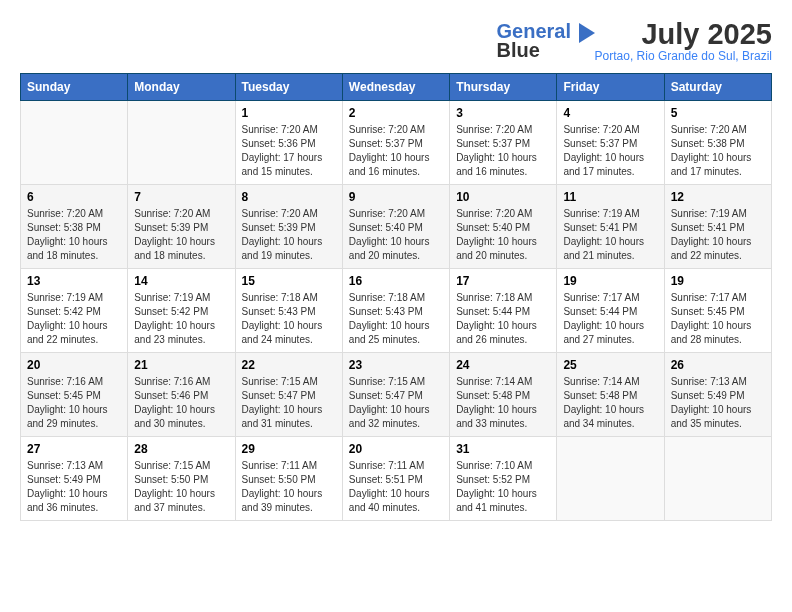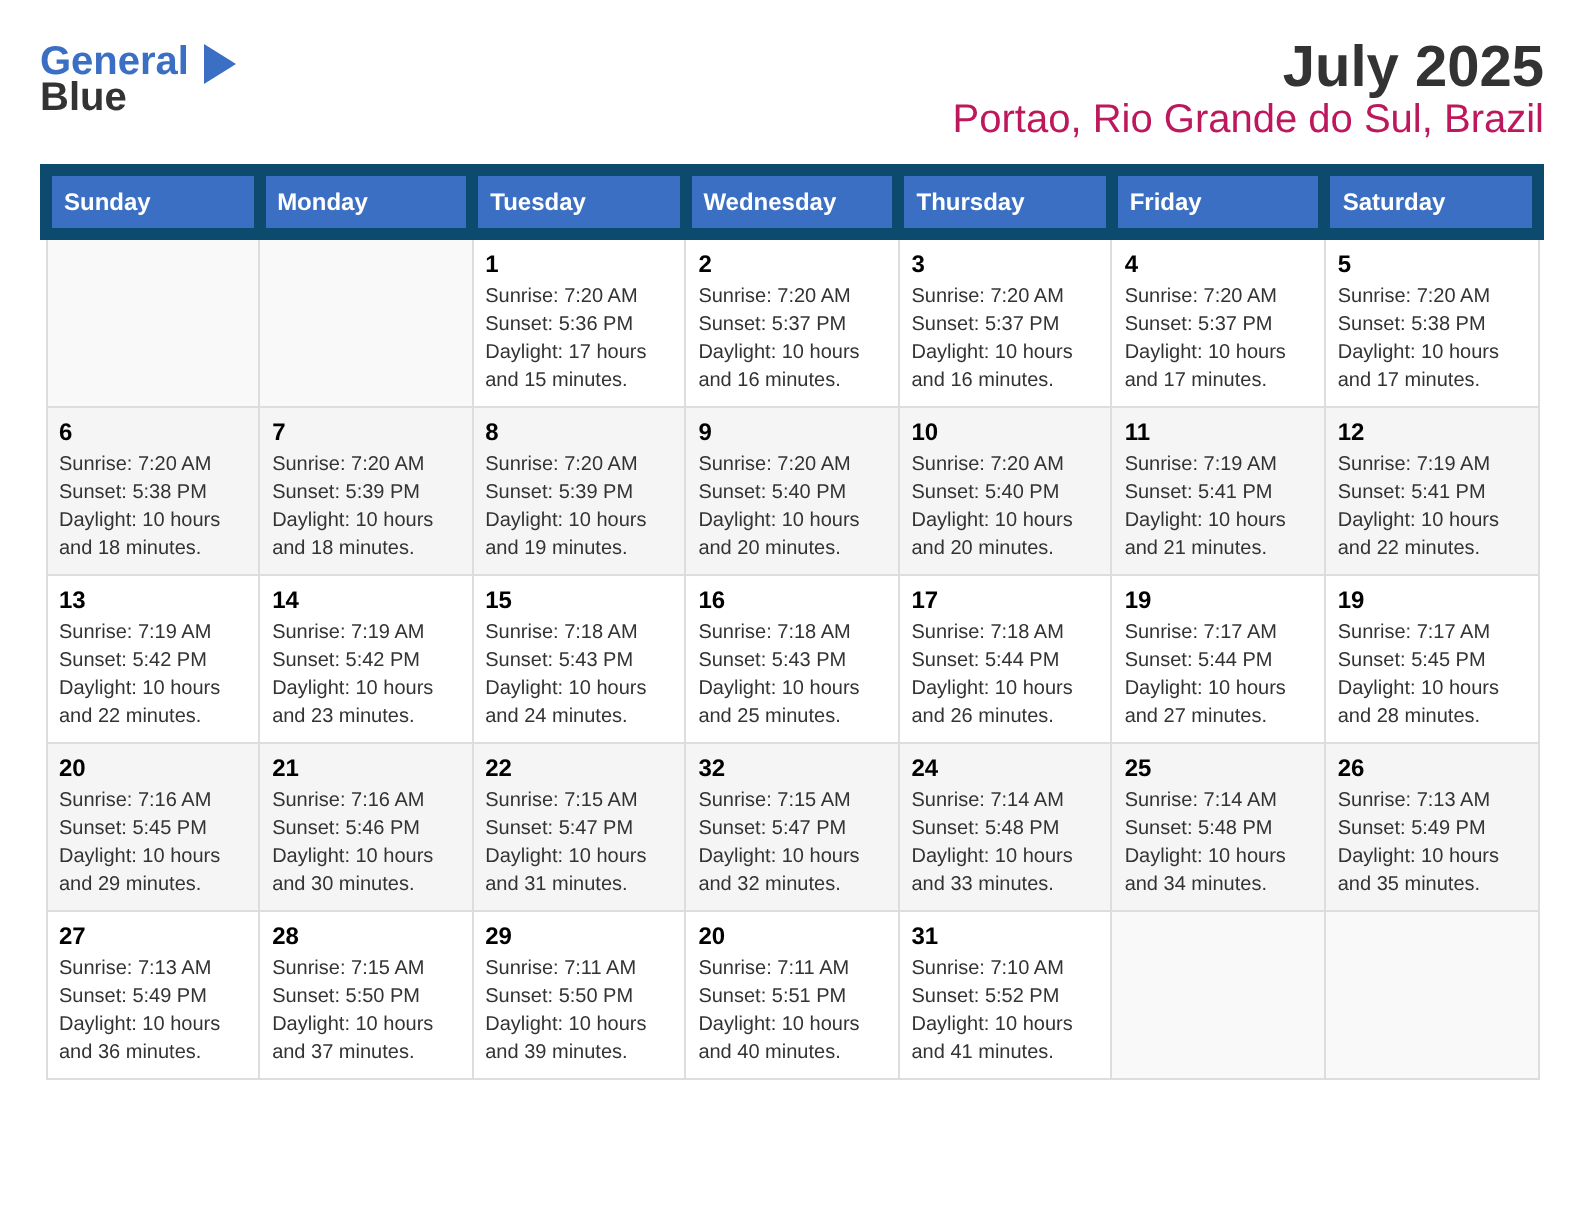--- a/index.html
+++ b/index.html
@@ -5,55 +5,54 @@
     * { box-sizing: border-box; margin: 0; padding: 0; }
     body {
       font-family: Arial, sans-serif;
       background: #fff;
       width: 792px;
       min-height: 612px;
       padding: 20px;
     }
     .header-section {
       display: flex;
-      justify-content: space-between;
+      justify-content: flex-end;
       align-items: flex-start;
       margin-bottom: 10px;
-      gap: 28px;
     }
     .logo {
       display: flex;
       align-items: center;
     }
     .title-section {
       text-align: right;
     }
     .month-title {
       font-size: 29px;
       font-weight: bold;
       color: #333;
       line-height: 1;
     }
     .location {
-      font-size: 20px;
-      color: #be185d;
+      font-size: 12px;
+      color: #3b82f6;
     }
     table {
       width: 100%;
       border-collapse: collapse;
       font-size: 11px;
     }
     thead tr th {
       background-color: #3a6fc4;
       color: #fff;
       text-align: left;
       padding: 6px 6px;
       font-size: 12px;
       font-weight: bold;
-      border: 6px solid #0c4a6e;
+      border: 1px solid #0c4a6e;
     }
     tbody tr td {
       vertical-align: top;
       padding: 5px 6px;
       border: 1px solid #ddd;
       width: calc(100% / 7);
       min-height: 80px;
       background: #fff;
     }
     tbody tr:nth-child(even) td {
@@ -287,21 +286,21 @@
         </td>
         <td>
           <span class="day-number">22</span>
           <div class="day-info">
             <span>Sunrise: 7:15 AM</span><br>
             <span>Sunset: 5:47 PM</span><br>
             <span>Daylight: 10 hours and 31 minutes.</span>
           </div>
         </td>
         <td>
-          <span class="day-number">32</span>
+          <span class="day-number">23</span>
           <div class="day-info">
             <span>Sunrise: 7:15 AM</span><br>
             <span>Sunset: 5:47 PM</span><br>
             <span>Daylight: 10 hours and 32 minutes.</span>
           </div>
         </td>
         <td>
           <span class="day-number">24</span>
           <div class="day-info">
             <span>Sunrise: 7:14 AM</span><br>

